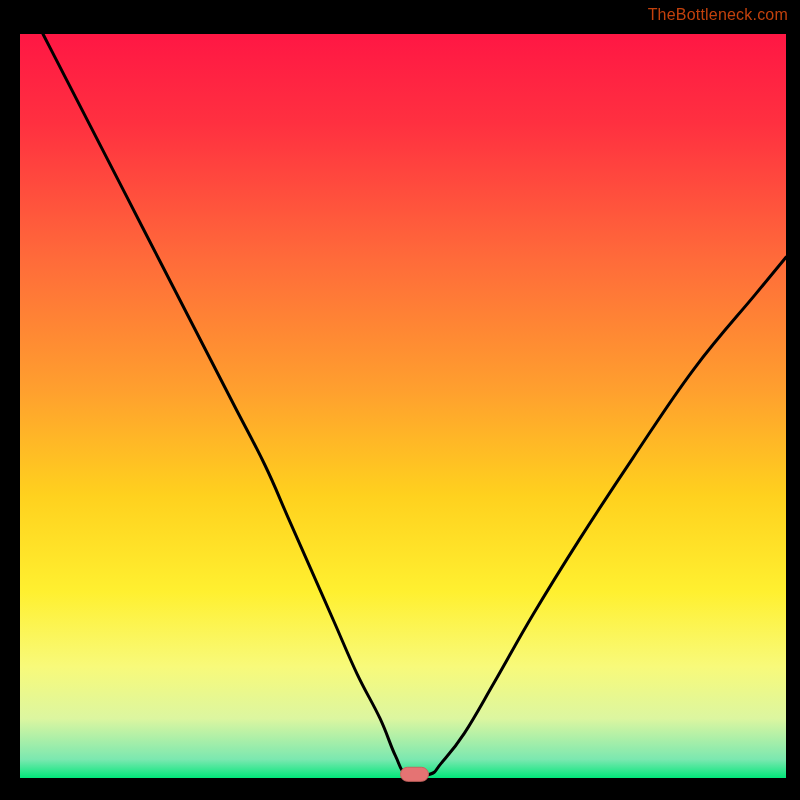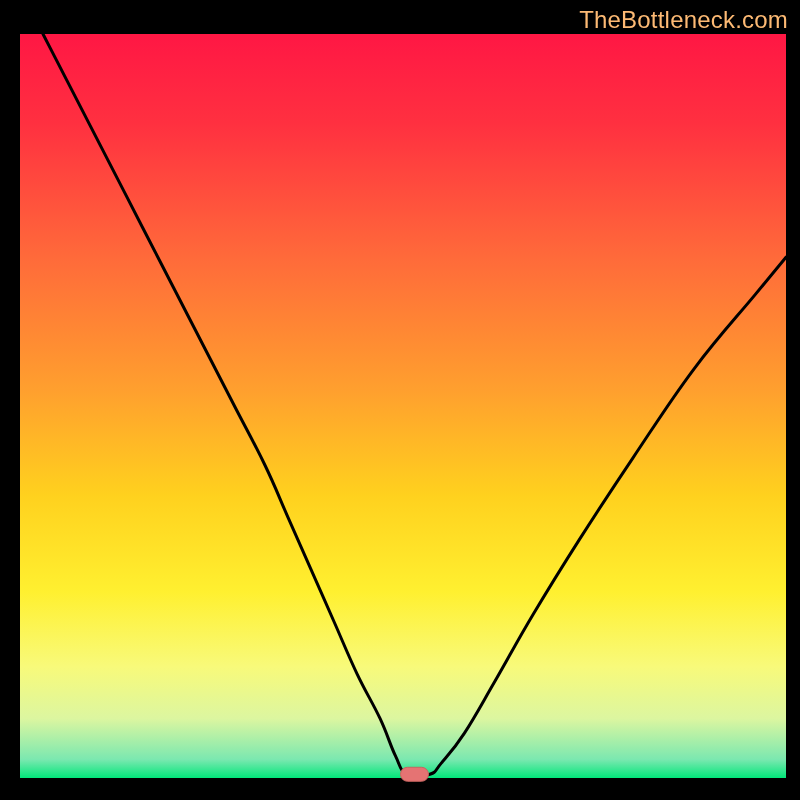--- a/index.html
+++ b/index.html
@@ -16,23 +16,23 @@
     width: 800px;
     height: 800px;
     position: relative;
     background: #000;
     box-sizing: border-box;
   }
   .watermark {
     position: absolute;
     top: 6px;
     right: 12px;
-    color: #fdba74;
+    color: #c2410c;
     font-family: Arial, sans-serif;
-    font-size: 24px;
+    font-size: 16px;
     font-weight: 500;
     z-index: 3;
     letter-spacing: 0.2px;
   }
   svg {
     display: block;
   }
 </style>
 </head>
 <body>

